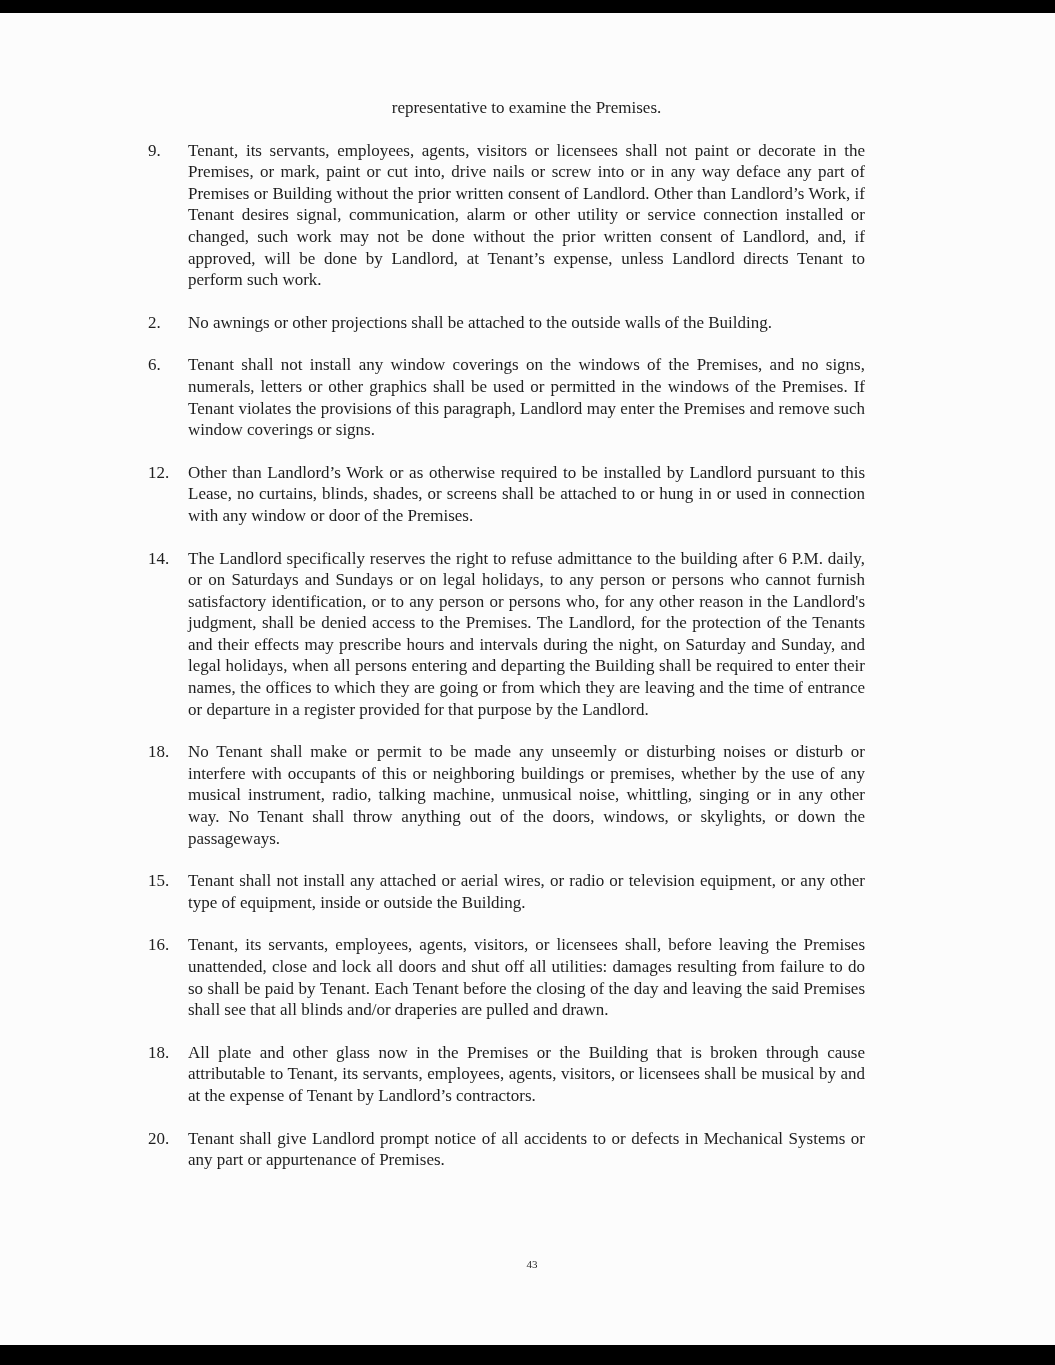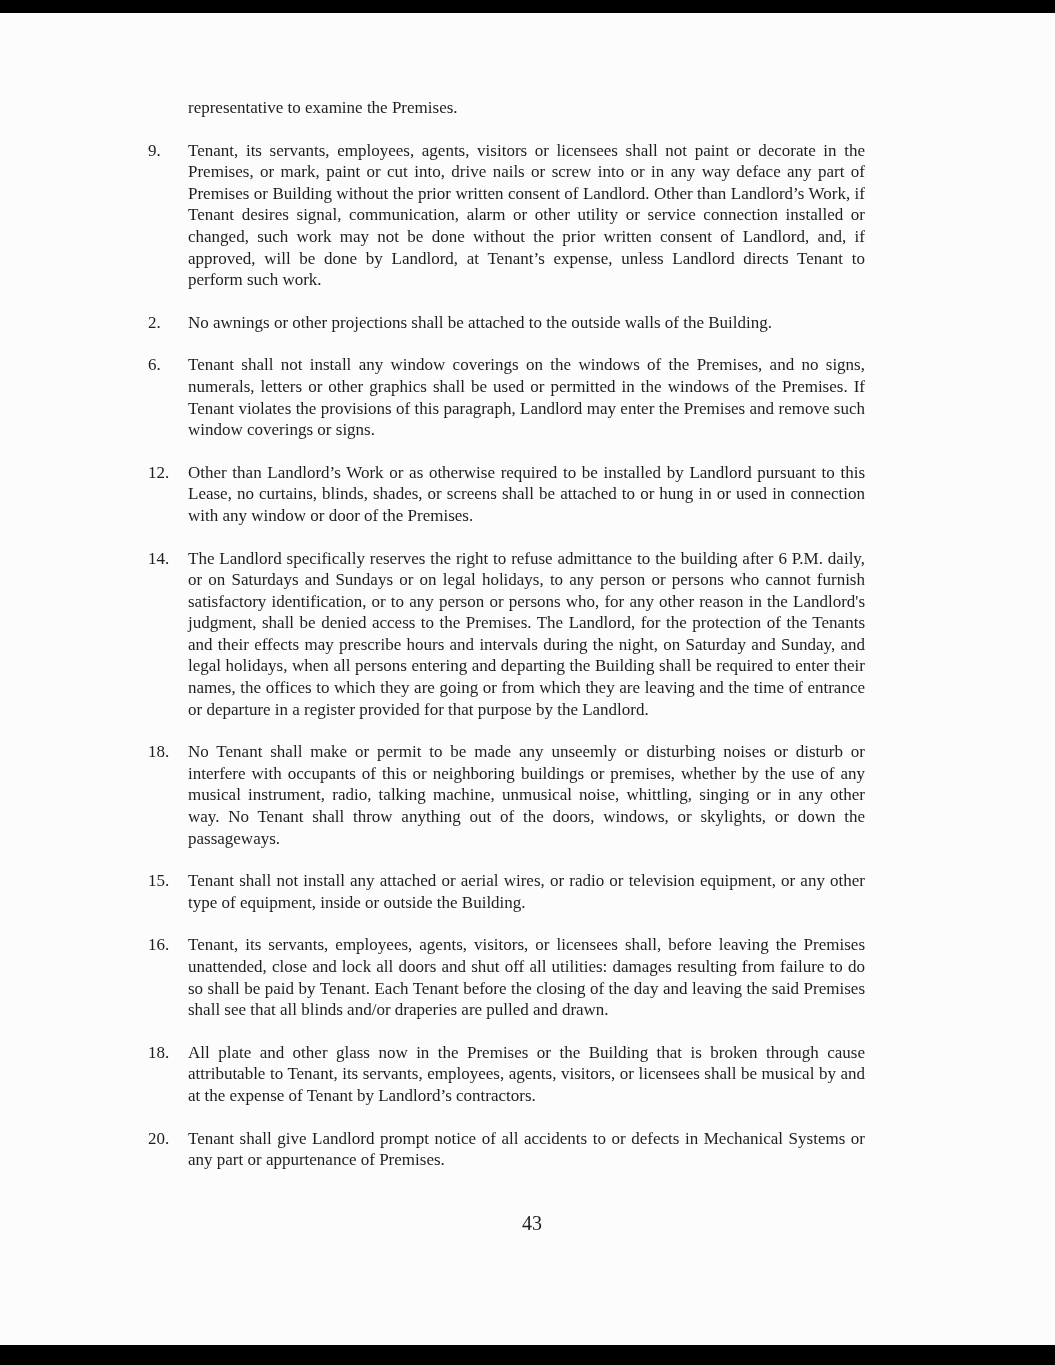--- a/index.html
+++ b/index.html
@@ -23,44 +23,45 @@
   .page-content {
     position: absolute;
     left: 148px;
     top: 97px;
     width: 717px;
     font-size: 17px;
     line-height: 21.6px;
   }
   .intro {
     margin: 0 0 0 40px;
+    text-align: center;
   }
   .rules-list {
     margin: 0;
     padding: 0;
     list-style: none;
   }
   .rule-item {
     display: flex;
     margin-top: 21px;
   }
   .rule-item .num {
     flex: none;
     width: 40px;
   }
   .rule-item .txt {
     width: 677px;
     text-align: justify;
   }
   .page-number {
     position: absolute;
-    top: 1212px;
+    top: 1258px;
     left: 532px;
     transform: translateX(-50%);
-    font-size: 20px;
+    font-size: 11px;
     text-align: right;
   }
 </style>
 </head>
 <body>
 
 <div class="scan-bar top"></div>
 
 <div class="page-content">
   <p class="intro">representative to examine the Premises.</p>

